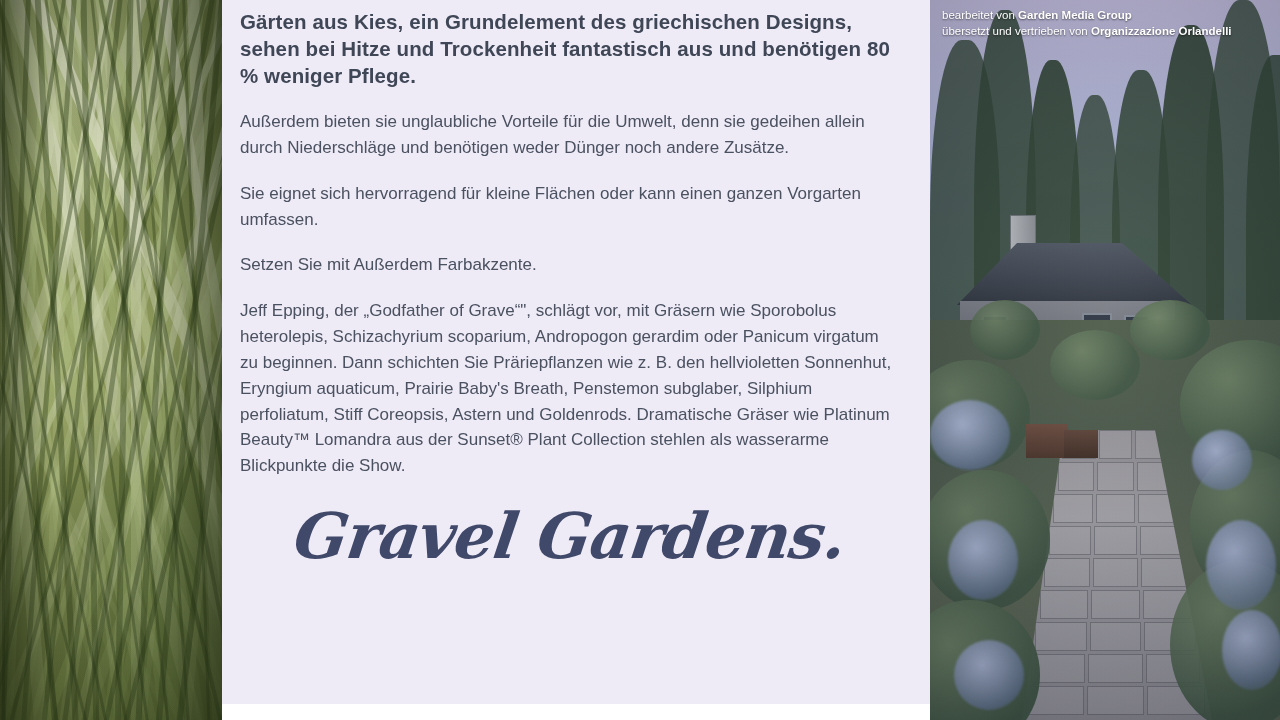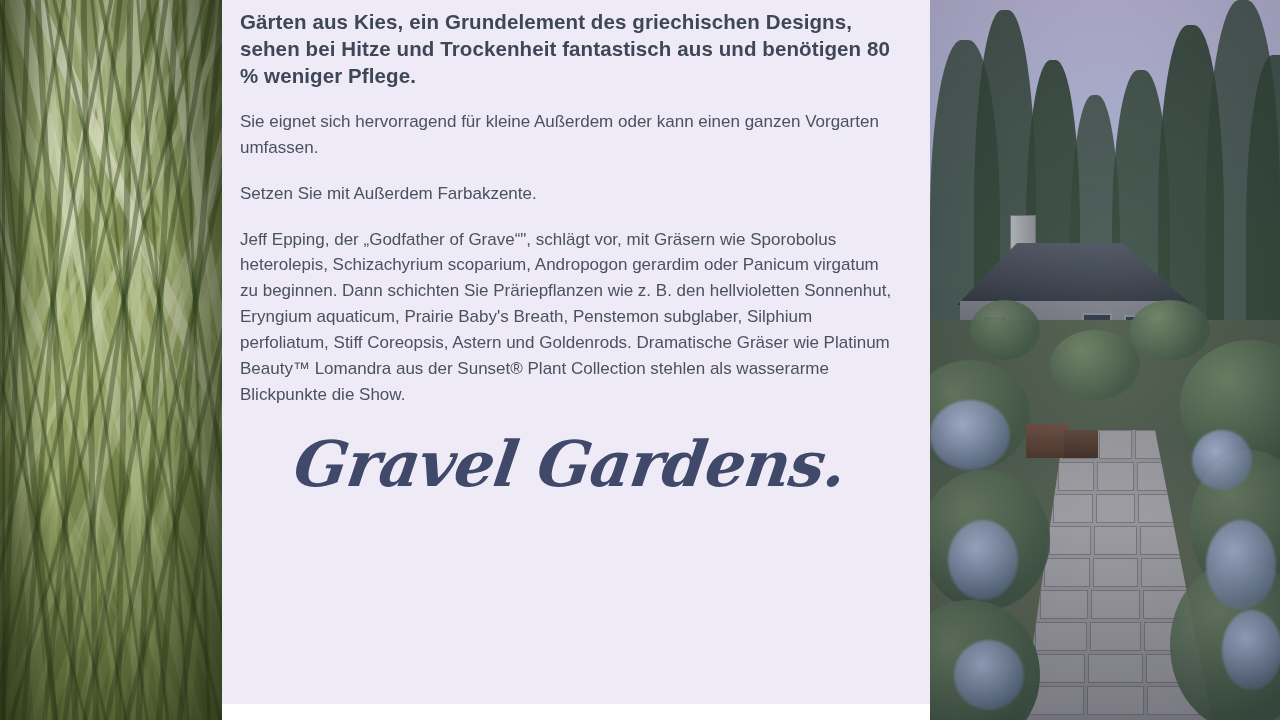--- a/index.html
+++ b/index.html
@@ -295,21 +295,22 @@
         <div class="blade" style="left:220.10000000000002px;width:6px;transform:rotate(7deg);background:linear-gradient(180deg,rgba(60,78,34,.8),rgba(35,50,20,.55));opacity:.6;"></div>
         <div class="blade" style="left:2.400000000000034px;width:3px;transform:rotate(0deg);background:linear-gradient(180deg,rgba(60,78,34,.8),rgba(35,50,20,.55));opacity:.6;"></div>
         <div class="blade" style="left:10.700000000000017px;width:4px;transform:rotate(-7deg);background:linear-gradient(180deg,rgba(60,78,34,.8),rgba(35,50,20,.55));opacity:.6;"></div>
       </div>
     <div class="dark-overlay"></div>
     <div class="vignette"></div>
   </div>
 
   <div class="middle">
     <h1 class="headline">Gärten aus Kies, ein Grundelement des griechischen Designs, sehen bei Hitze und Trockenheit fantastisch aus und benötigen 80 % weniger Pflege.</h1>
-    <p class="para">Sie eignet sich hervorragend für kleine Außerdem oder kann einen ganzen Vorgarten umfassen.</p>
+    <p class="para">Außerdem bieten sie unglaubliche Vorteile für die Umwelt, denn sie gedeihen allein durch Niederschläge und benötigen weder Dünger noch andere Zusätze.</p>
+    <p class="para">Sie eignet sich hervorragend für kleine Flächen oder kann einen ganzen Vorgarten umfassen.</p>
     <p class="para">Setzen Sie mit Außerdem Farbakzente.</p>
     <p class="para">Jeff Epping, der „Godfather of Grave“", schlägt vor, mit Gräsern wie Sporobolus heterolepis, Schizachyrium scoparium, Andropogon gerardim oder Panicum virgatum zu beginnen. Dann schichten Sie Präriepflanzen wie z. B. den hellvioletten Sonnenhut, Eryngium aquaticum, Prairie Baby's Breath, Penstemon subglaber, Silphium perfoliatum, Stiff Coreopsis, Astern und Goldenrods. Dramatische Gräser wie Platinum Beauty™ Lomandra aus der Sunset® Plant Collection stehlen als wasserarme Blickpunkte die Show.</p>
     <div class="script">Gravel Gardens.</div>
   </div>
 
   <div class="right-photo">
     <div class="sky"></div>
     <div class="treeline" id="treeline">
         <div class="tree" style="left:0px;top:40px;width:70px;height:300px;opacity:0.80;"></div>
         <div class="tree" style="left:44px;top:10px;width:62px;height:330px;opacity:0.86;"></div>
@@ -374,15 +375,23 @@
         <div class="flower-clump" style="left:18px;top:520px;width:70px;height:80px;"></div>
         <div class="flower-clump" style="left:276px;top:520px;width:70px;height:90px;"></div>
         <div class="flower-clump" style="left:292px;top:610px;width:60px;height:80px;"></div>
         <div class="flower-clump" style="left:24px;top:640px;width:70px;height:70px;"></div>
         <div class="flower-clump" style="left:262px;top:430px;width:60px;height:60px;"></div>
         <div style="position:absolute;left:96px;top:424px;width:42px;height:34px;background:linear-gradient(180deg,#6b4a3c,#4a3227);"></div>
         <div style="position:absolute;left:134px;top:430px;width:34px;height:28px;background:linear-gradient(180deg,#5d4236,#3d2a20);"></div>
       </div>
     <div class="soft-shade"></div>
 
+    <div class="credit-top">
+      <div>
+        <span>bearbeitet von </span><b>Garden Media Group</b>
+      </div>
+      <div>
+        <span>übersetzt und vertrieben von </span><b>Organizzazione Orlandelli</b>
+      </div>
+    </div>
 
   </div>
 </div>
 
 </body></html>

